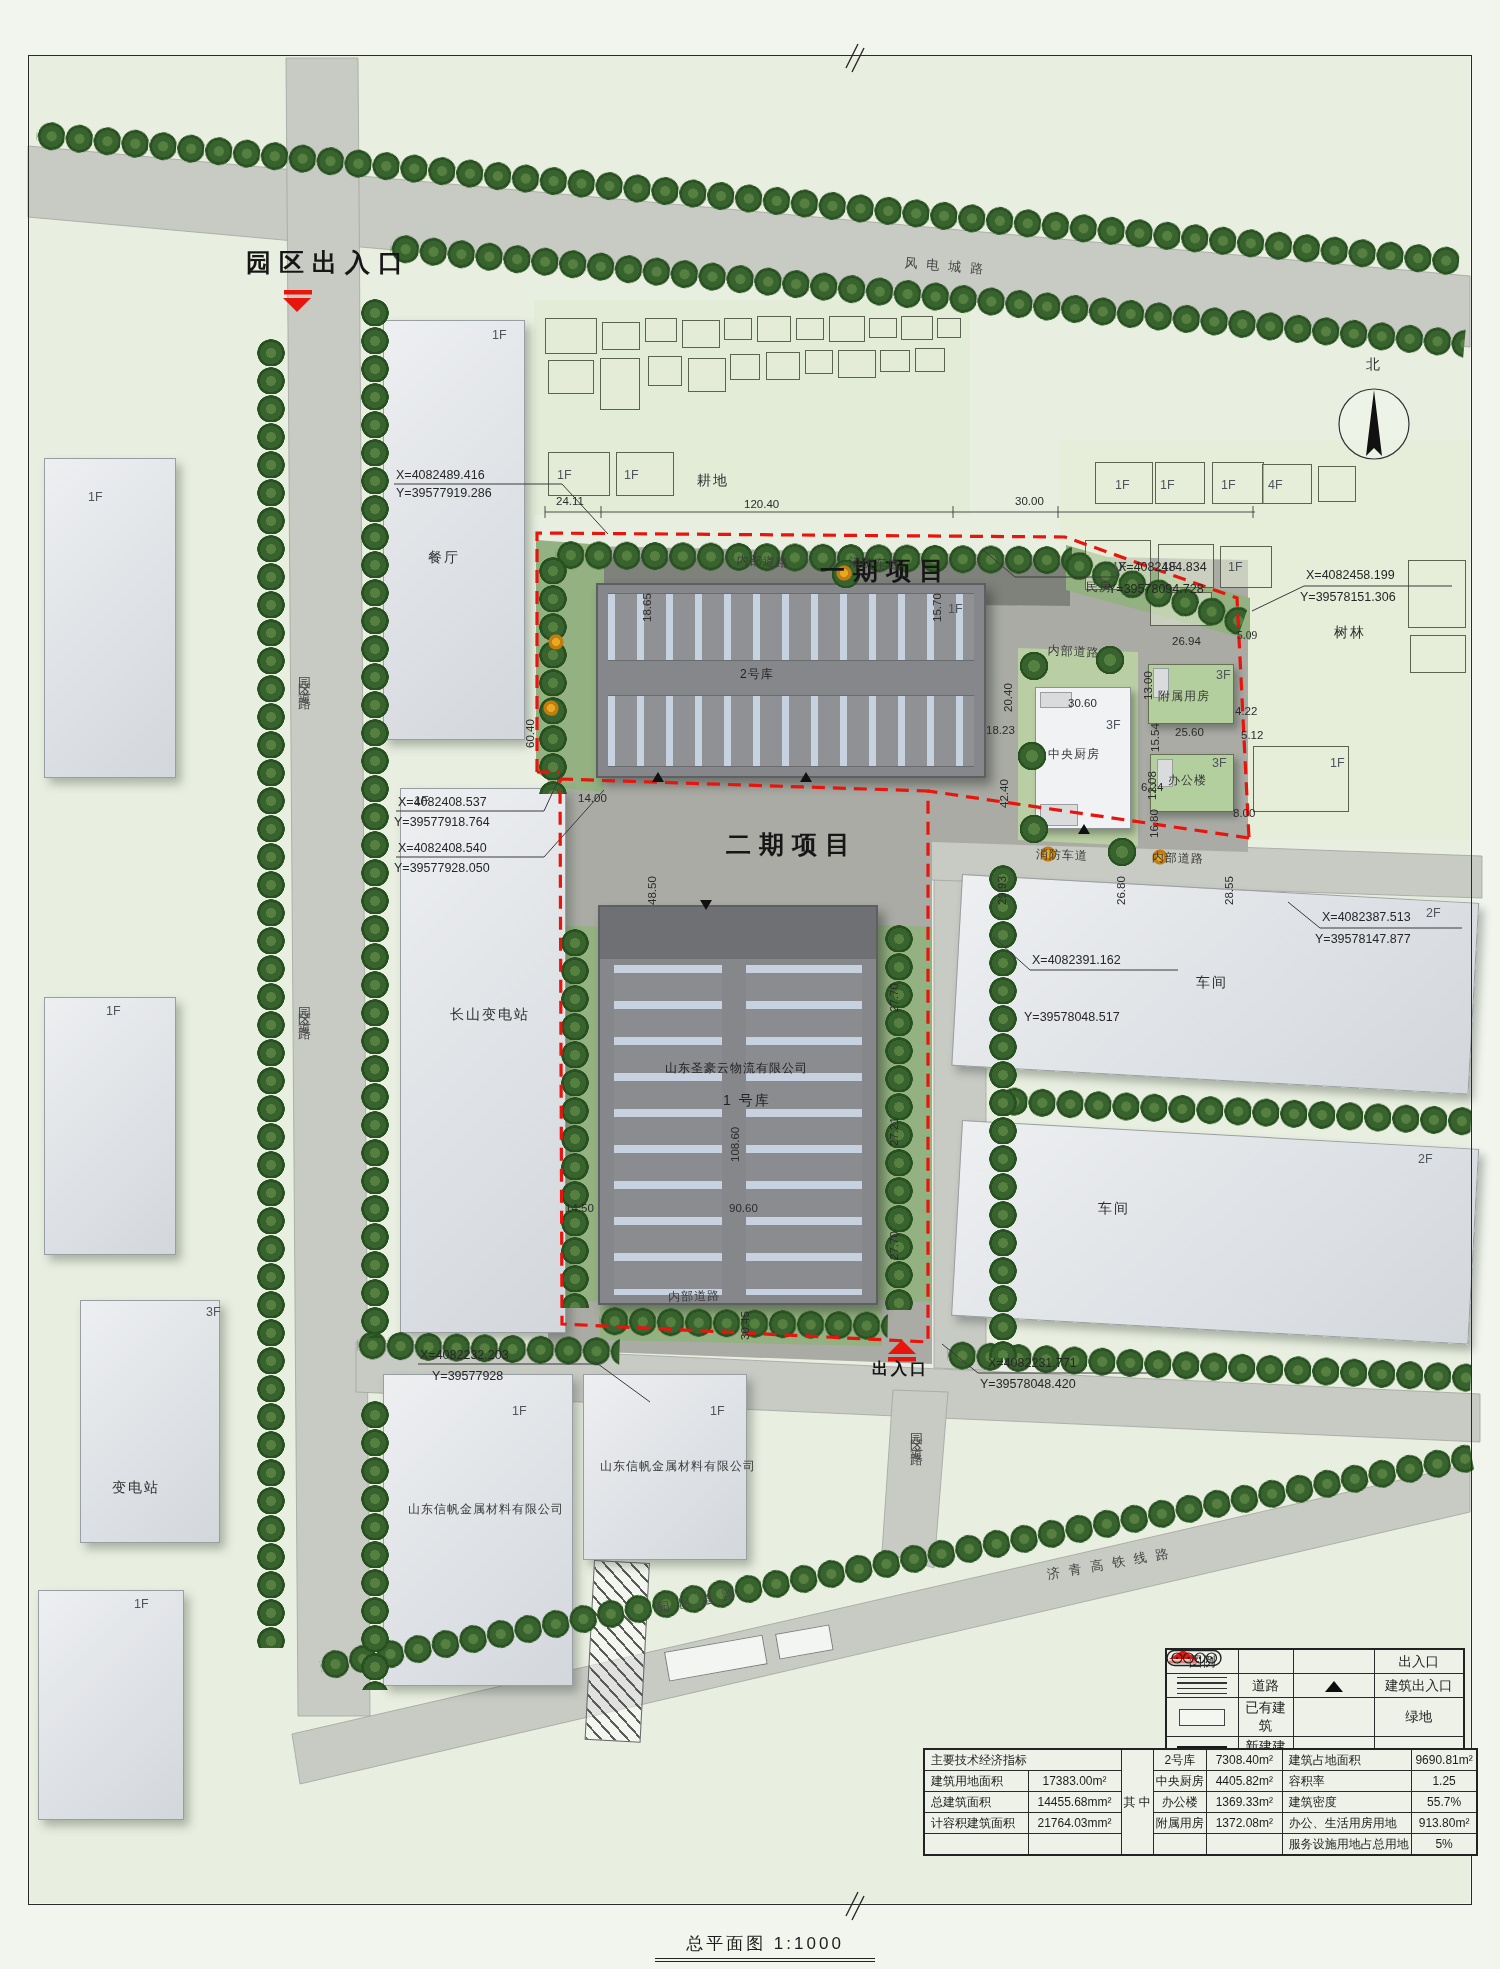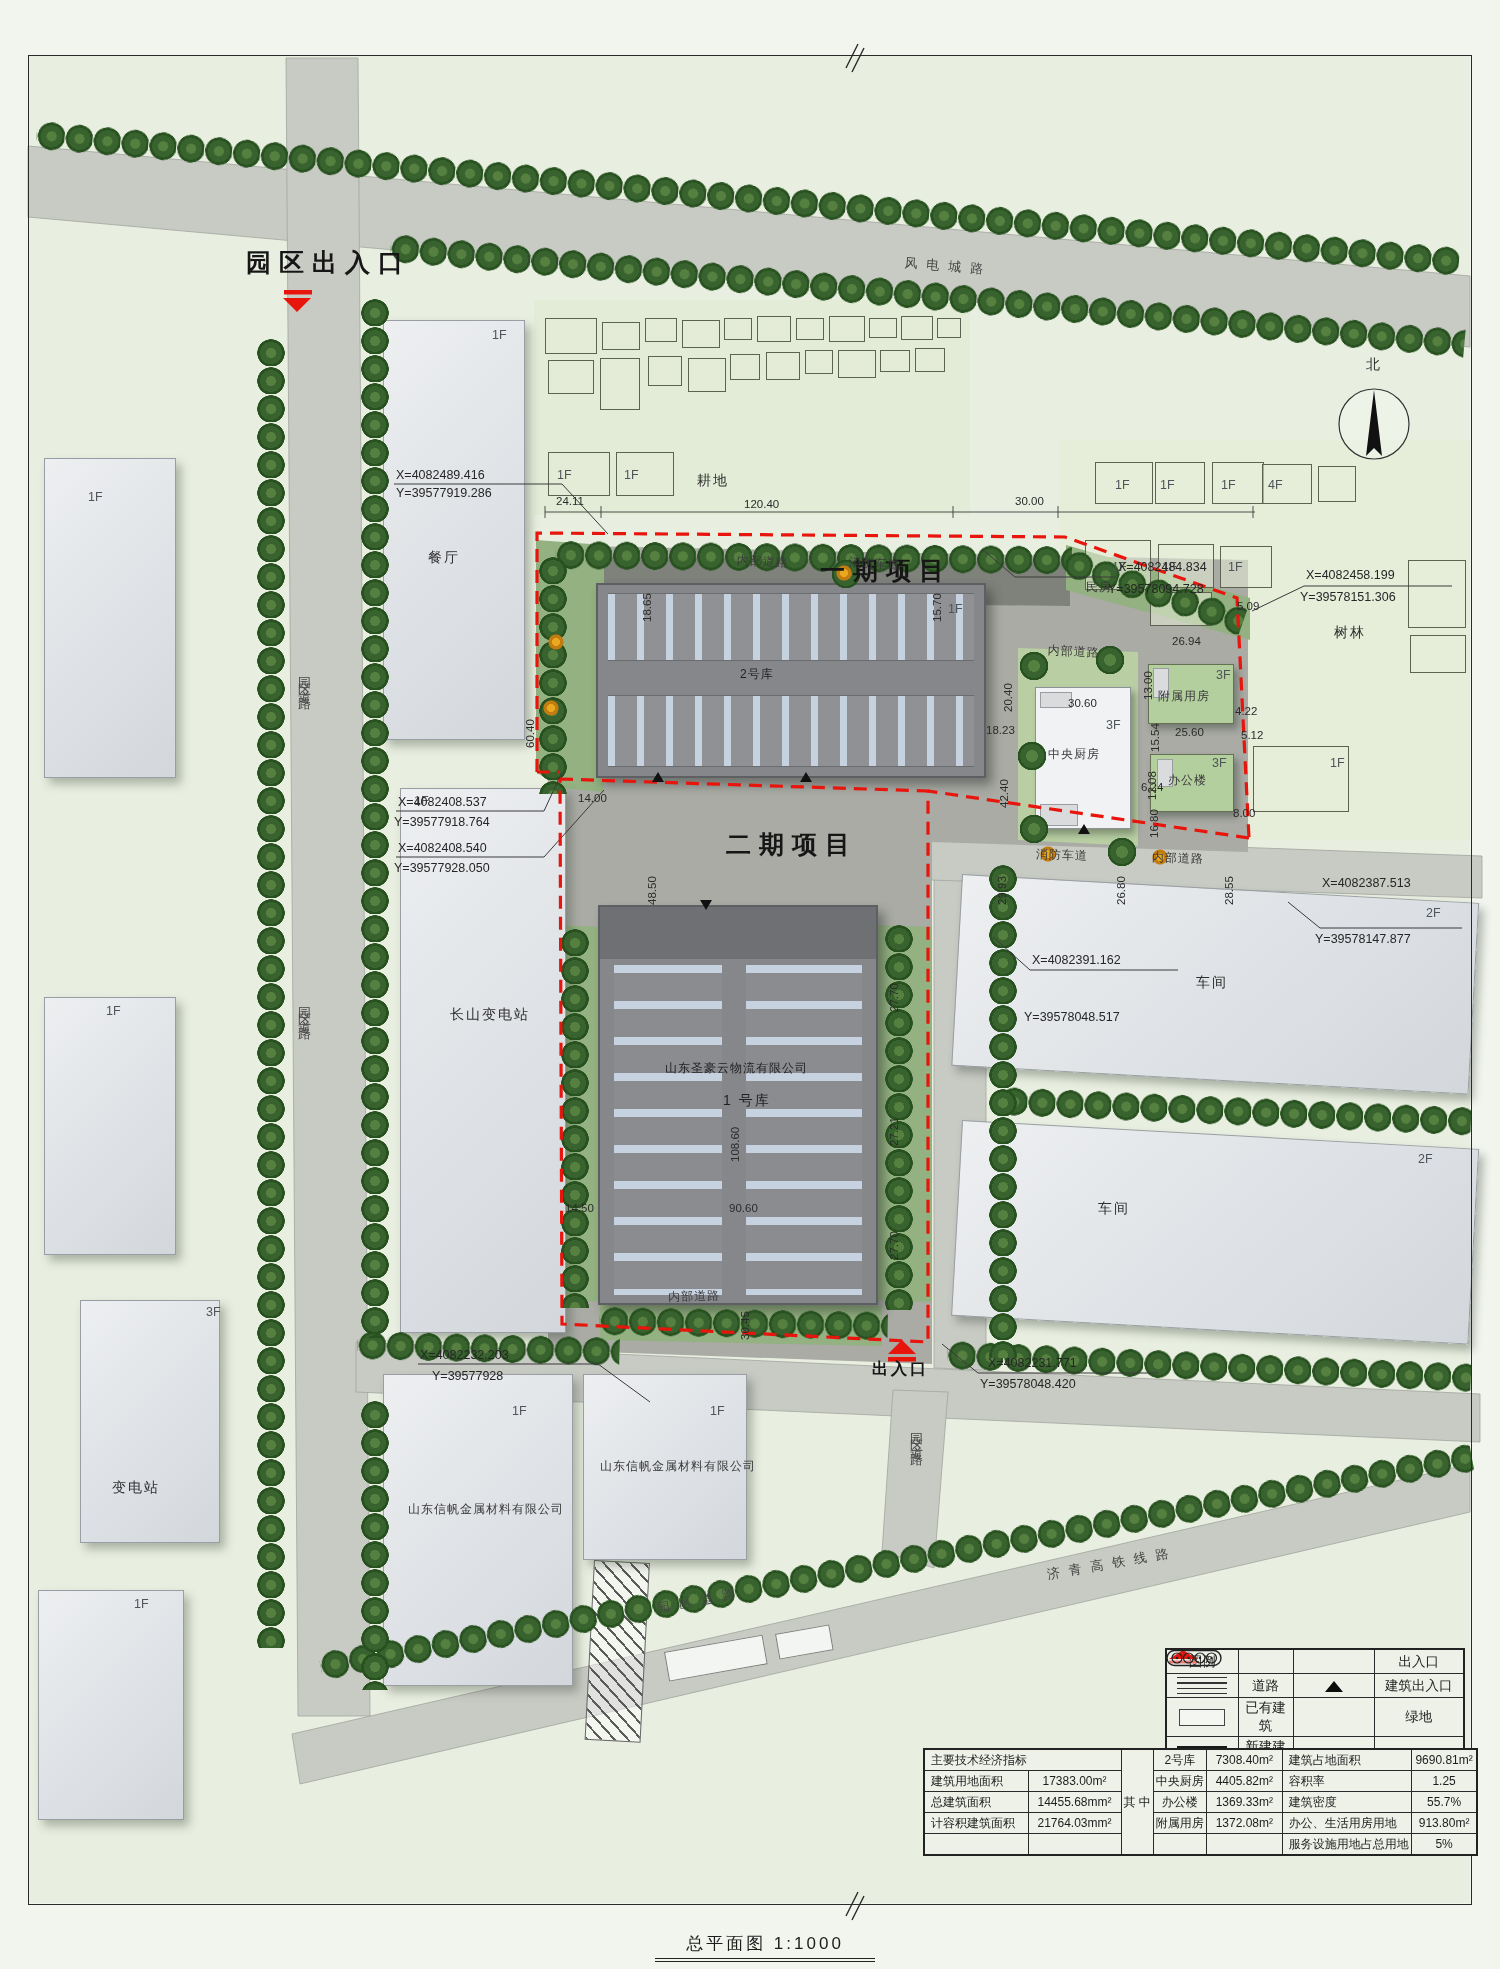--- a/index.html
+++ b/index.html
@@ -262,34 +262,34 @@
       <span class="ann dim" style="left: 1172px; top: 635px;">26.94</span>
       <span class="ann dim" style="left: 1142px; top: 700px; transform: rotate(-90deg);">13.00</span>
       <span class="ann dim" style="left: 1149px; top: 752px; transform: rotate(-90deg);">15.54</span>
       <span class="ann dim" style="left: 1235px; top: 705px;">4.22</span>
       <span class="ann dim" style="left: 1175px; top: 726px;">25.60</span>
       <span class="ann dim" style="left: 1241px; top: 729px;">5.12</span>
       <span class="ann dim" style="left: 1146px; top: 800px; transform: rotate(-90deg);">12.08</span>
       <span class="ann dim" style="left: 1148px; top: 838px; transform: rotate(-90deg);">16.80</span>
       <span class="ann dim" style="left: 1125px; top: 781px; margin-left: 16px;">6.24</span>
       <span class="ann dim" style="left: 1233px; top: 807px;">8.00</span>
-      <span class="ann dim" style="left: 1237px; top: 600px;">5.09</span>
+      <span class="ann dim" style="left: 1237px; top: 629px; font-family: Liberation Serif, serif;">5.09</span>
       <span class="ann coord" style="left: 396px; top: 468px;">X=4082489.416</span>
       <span class="ann coord" style="left: 396px; top: 486px;">Y=39577919.286</span>
       <span class="ann coord" style="left: 1118px; top: 560px;">X=4082484.834</span>
       <span class="ann coord" style="left: 1108px; top: 582px;">Y=39578094.728</span>
       <span class="ann coord" style="left: 1306px; top: 568px;">X=4082458.199</span>
       <span class="ann coord" style="left: 1300px; top: 590px;">Y=39578151.306</span>
       <span class="ann coord" style="left: 398px; top: 795px;">X=4082408.537</span>
       <span class="ann coord" style="left: 394px; top: 815px;">Y=39577918.764</span>
       <span class="ann coord" style="left: 398px; top: 841px;">X=4082408.540</span>
       <span class="ann coord" style="left: 394px; top: 861px;">Y=39577928.050</span>
       <span class="ann coord" style="left: 1032px; top: 953px;">X=4082391.162</span>
       <span class="ann coord" style="left: 1024px; top: 974px; margin-top: 36px;">Y=39578048.517</span>
-      <span class="ann coord" style="left: 1322px; top: 876px;">X=4082387.513</span>
+      <span class="ann coord" style="left: 1322px; top: 910px;">X=4082387.513</span>
       <span class="ann coord" style="left: 1315px; top: 932px;">Y=39578147.877</span>
       <span class="ann coord" style="left: 420px; top: 1348px;">X=4082232.203</span>
       <span class="ann coord" style="left: 432px; top: 1369px;">Y=39577928</span>
       <span class="ann coord" style="left: 988px; top: 1356px;">X=4082231.771</span>
       <span class="ann coord" style="left: 980px; top: 1377px;">Y=39578048.420</span>
     </div>
 
   <table id="legendTable">
     <colgroup>
         <col style="width:72px">

